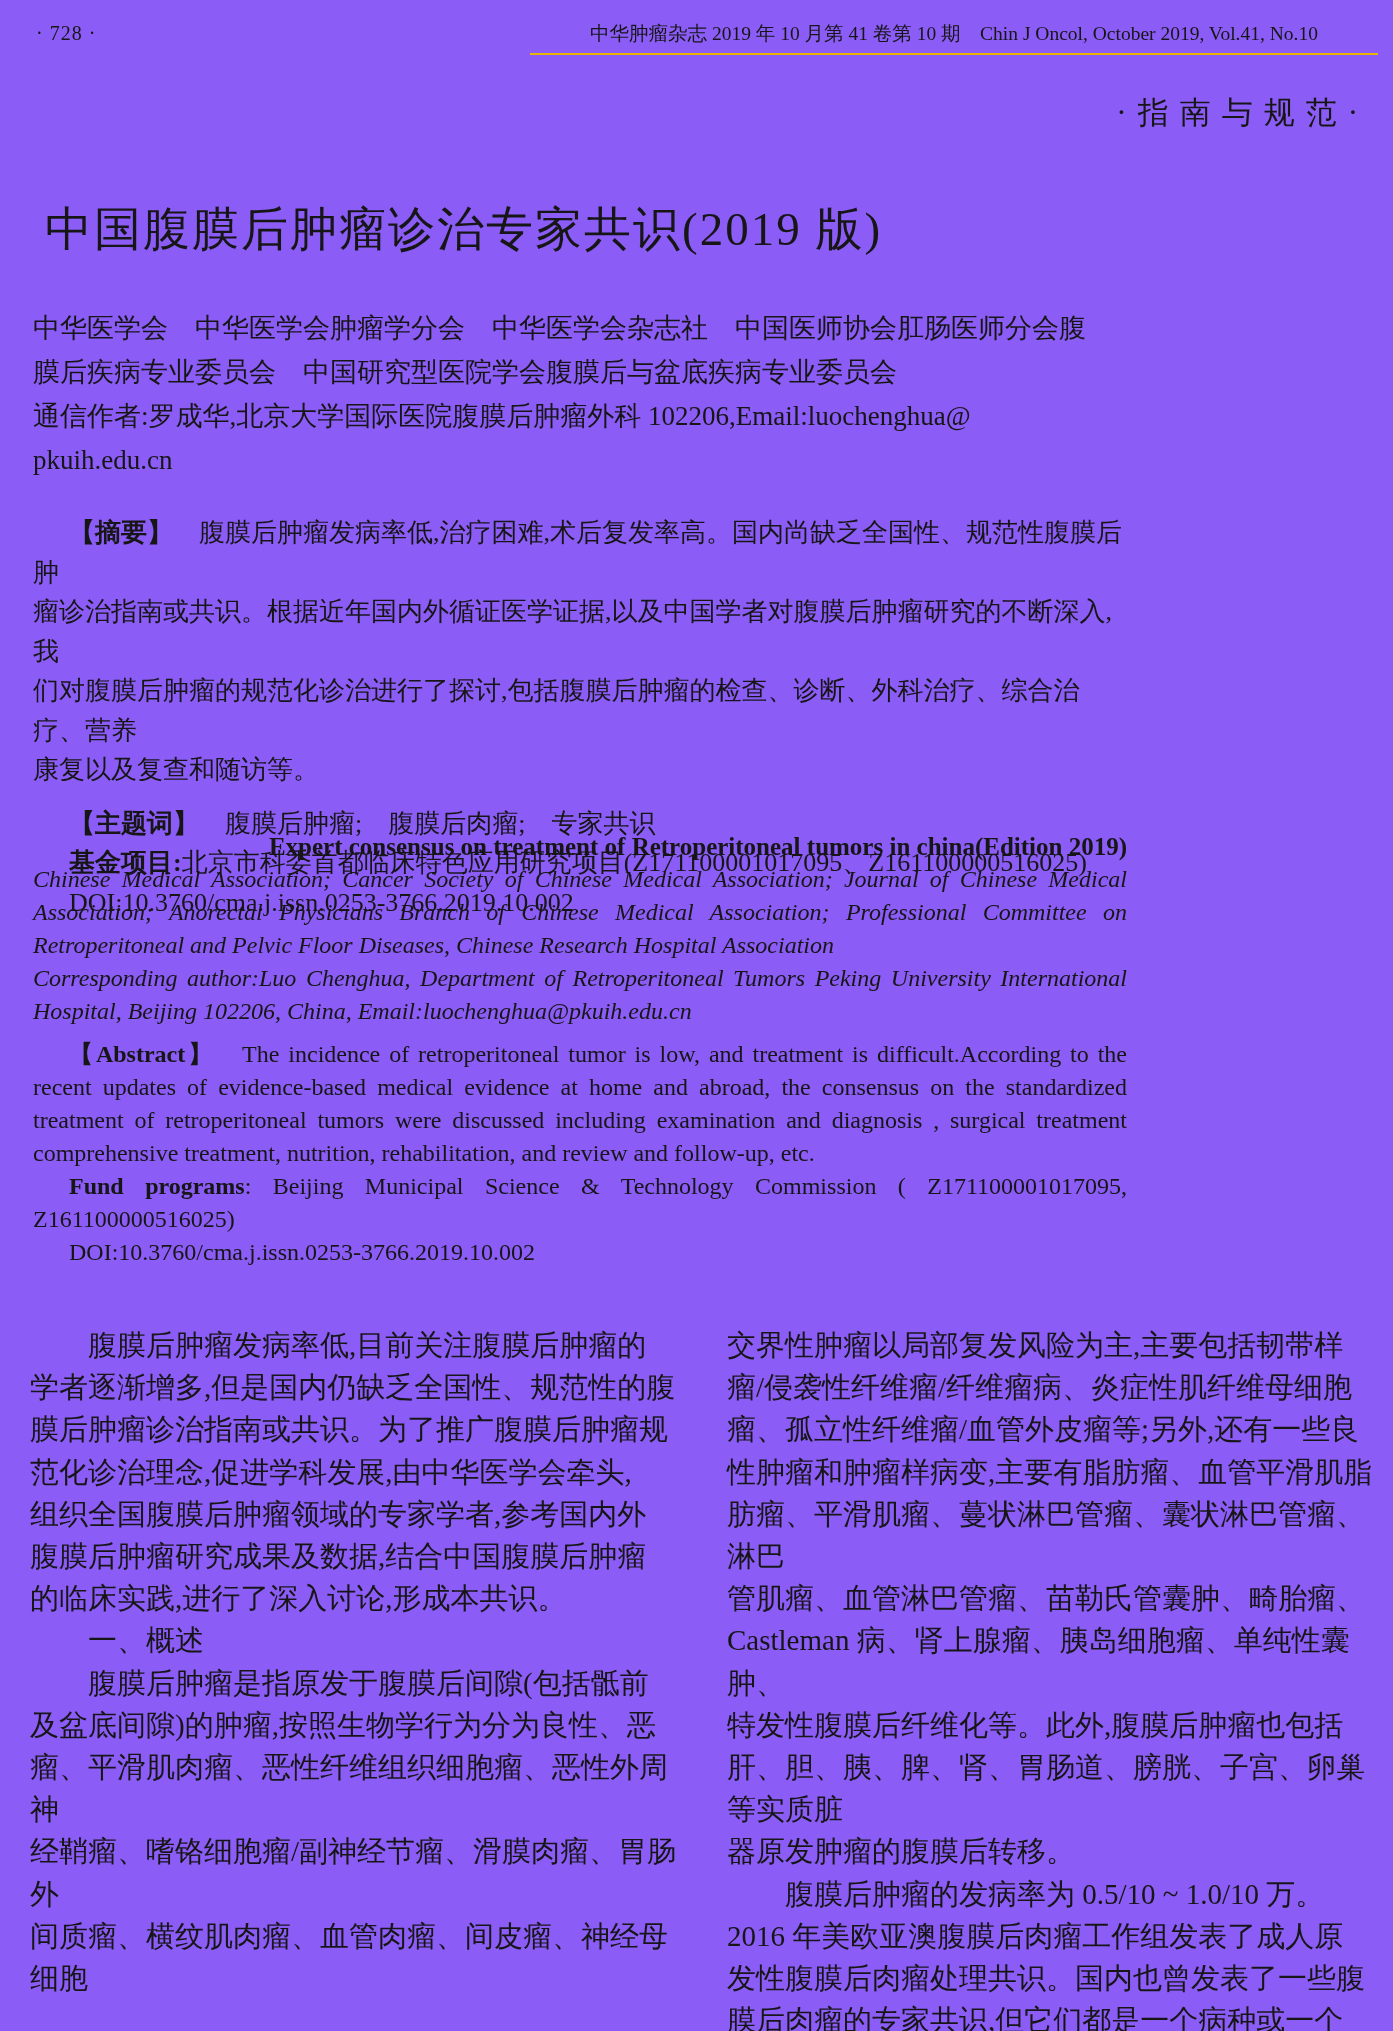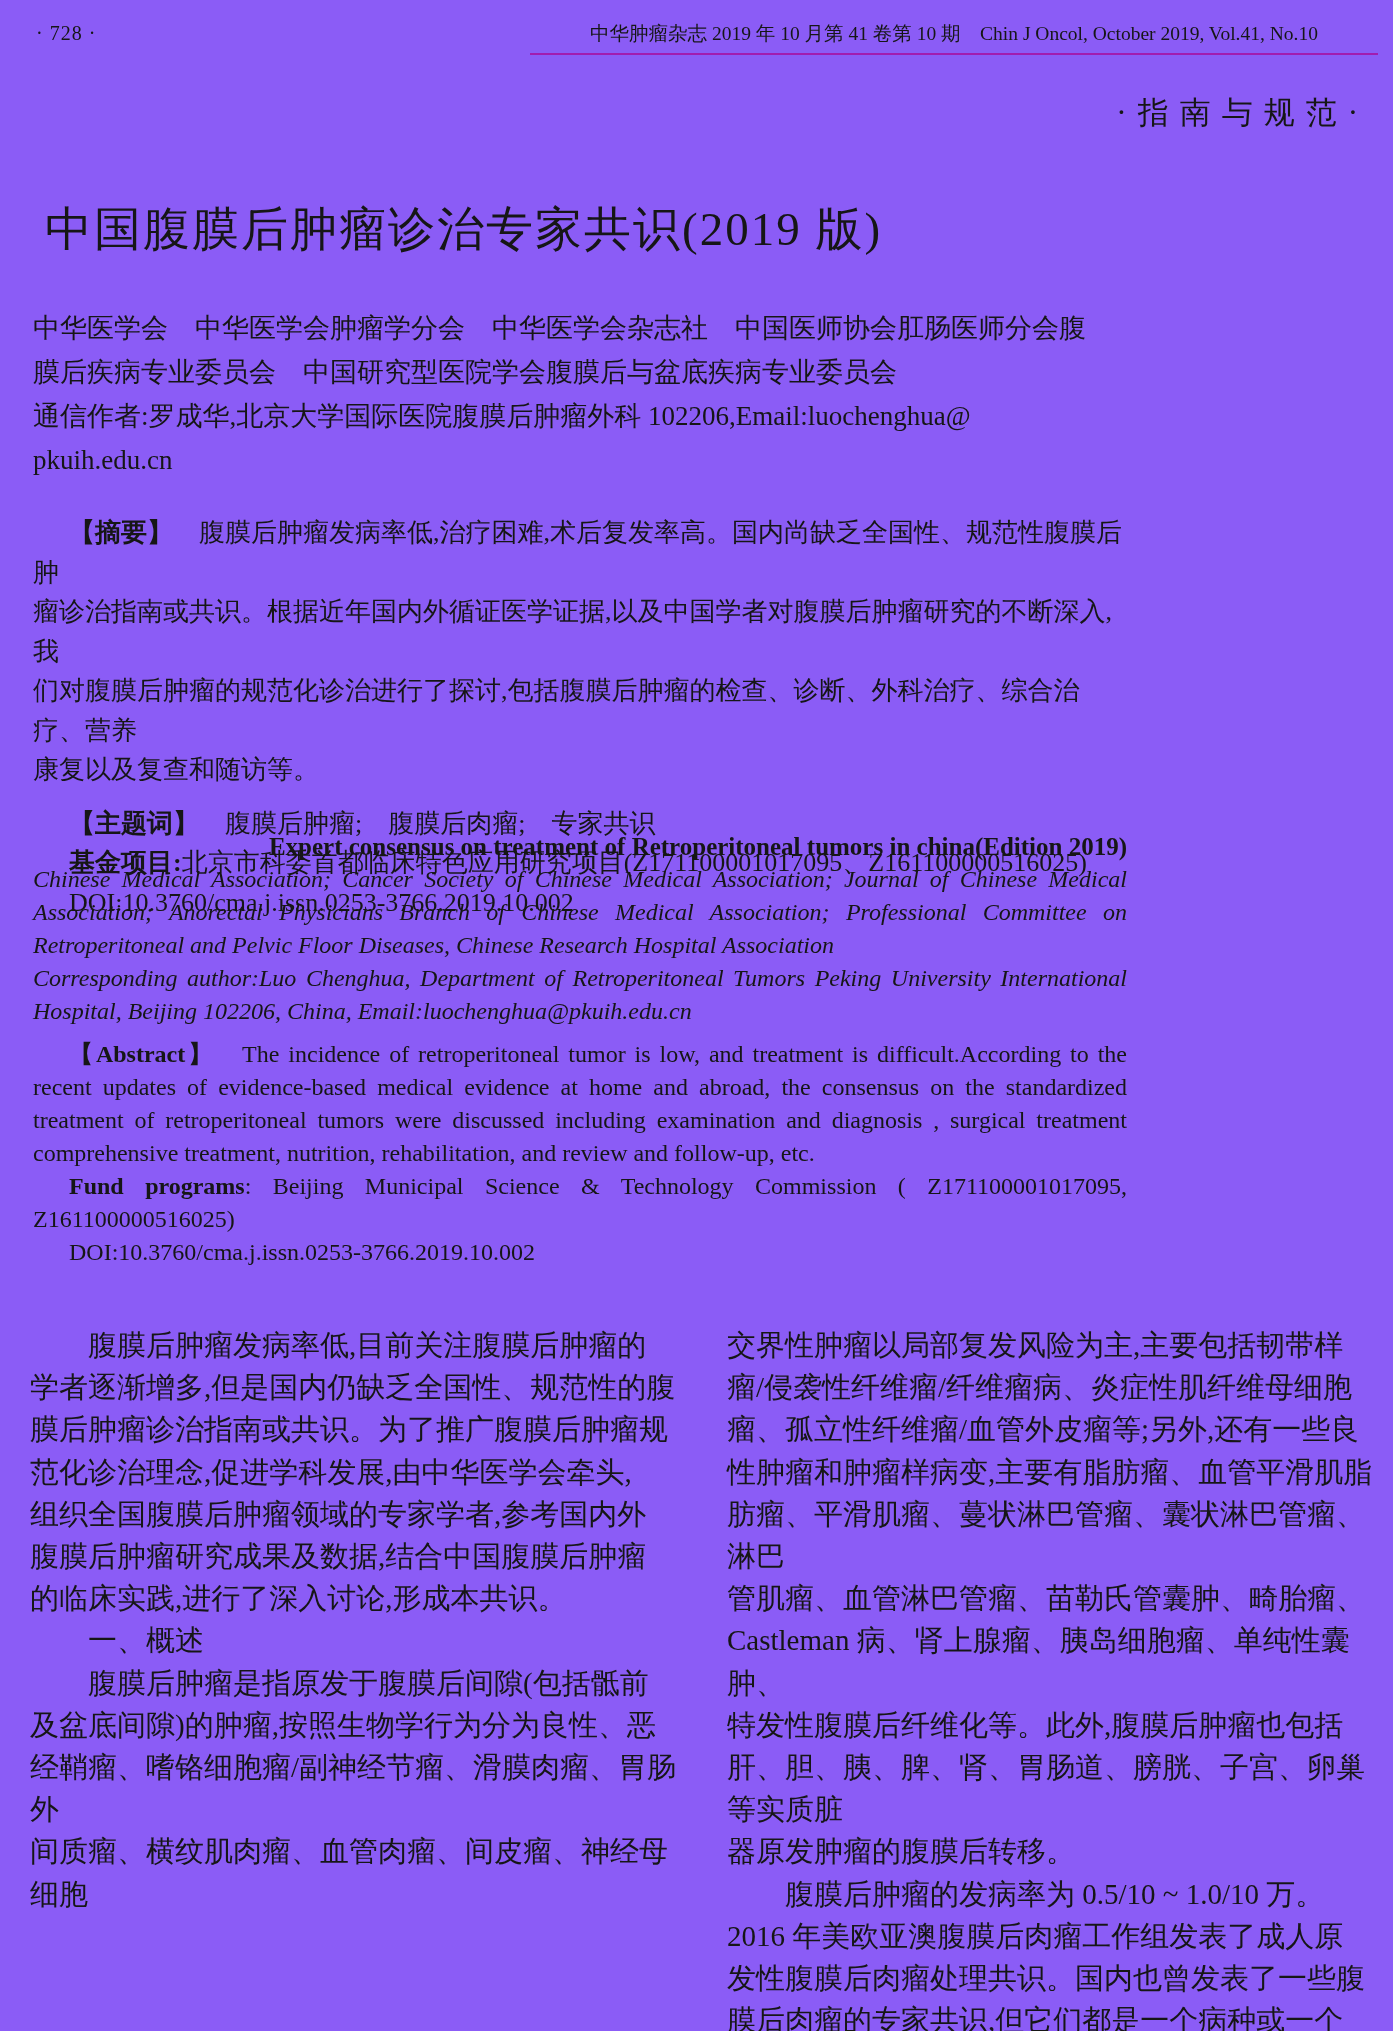--- a/index.html
+++ b/index.html
@@ -5,21 +5,21 @@
   html,body { margin:0; padding:0; background:#e8e8e8; }
   .page {
     position:relative; width:1393px; height:2031px; margin:0 auto;
     background:#8b5cf6; color:#161616; overflow:hidden;
     font-family:"Liberation Serif","DejaVu Serif",serif;
   }
   .pagenum { position:absolute; left:36px; top:22px; font-size:20px; letter-spacing:1px; }
   .masthead {
     position:absolute; left:530px; top:20px; width:848px;
     font-size:19.5px; text-align:center; white-space:nowrap;
-    padding-bottom:6px; border-bottom:2px solid #a21caf;
+    padding-bottom:6px; border-bottom:2px solid #eab308;
   }
   .category { position:absolute; right:24px; top:92px; font-size:31px; letter-spacing:11px; }
   .title { position:absolute; left:33px; top:186px; margin:12px; font-size:47px; font-weight:400; letter-spacing:2px; white-space:nowrap; }
   .authors { position:absolute; left:33px; top:306px; width:1094px; font-size:27px; line-height:44px; }
   .cnabs  { position:absolute; left:33px; top:513px; width:1094px; font-size:26px; line-height:39.5px; }
   .engblock { position:absolute; left:33px; top:830px; width:1094px; font-size:24px; line-height:33px; }
   .e-title { font-size:25px; font-weight:700;text-align:right; }
   .e-italic { font-style:italic; }
   .col { position:absolute; top:1324px; font-size:29px; line-height:42.2px; }
   .colL { left:30px;  width:650px; }
@@ -79,20 +79,21 @@
     <div class="bl">　　腹膜后肿瘤发病率低,目前关注腹膜后肿瘤的</div>
     <div class="bl">学者逐渐增多,但是国内仍缺乏全国性、规范性的腹</div>
     <div class="bl">膜后肿瘤诊治指南或共识。为了推广腹膜后肿瘤规</div>
     <div class="bl">范化诊治理念,促进学科发展,由中华医学会牵头,</div>
     <div class="bl">组织全国腹膜后肿瘤领域的专家学者,参考国内外</div>
     <div class="bl">腹膜后肿瘤研究成果及数据,结合中国腹膜后肿瘤</div>
     <div class="bl">的临床实践,进行了深入讨论,形成本共识。</div>
     <div class="bl">　　一、概述</div>
     <div class="bl">　　腹膜后肿瘤是指原发于腹膜后间隙(包括骶前</div>
     <div class="bl">及盆底间隙)的肿瘤,按照生物学行为分为良性、恶</div>
+    <div class="bl">瘤、平滑肌肉瘤、恶性纤维组织细胞瘤、恶性外周神</div>
     <div class="bl">经鞘瘤、嗜铬细胞瘤/副神经节瘤、滑膜肉瘤、胃肠外</div>
     <div class="bl">间质瘤、横纹肌肉瘤、血管肉瘤、间皮瘤、神经母细胞</div>
 
   </div>
 
   <div class="col colR">
     <div class="bl">交界性肿瘤以局部复发风险为主,主要包括韧带样</div>
     <div class="bl">瘤/侵袭性纤维瘤/纤维瘤病、炎症性肌纤维母细胞</div>
     <div class="bl">瘤、孤立性纤维瘤/血管外皮瘤等;另外,还有一些良</div>
     <div class="bl">性肿瘤和肿瘤样病变,主要有脂肪瘤、血管平滑肌脂</div>

